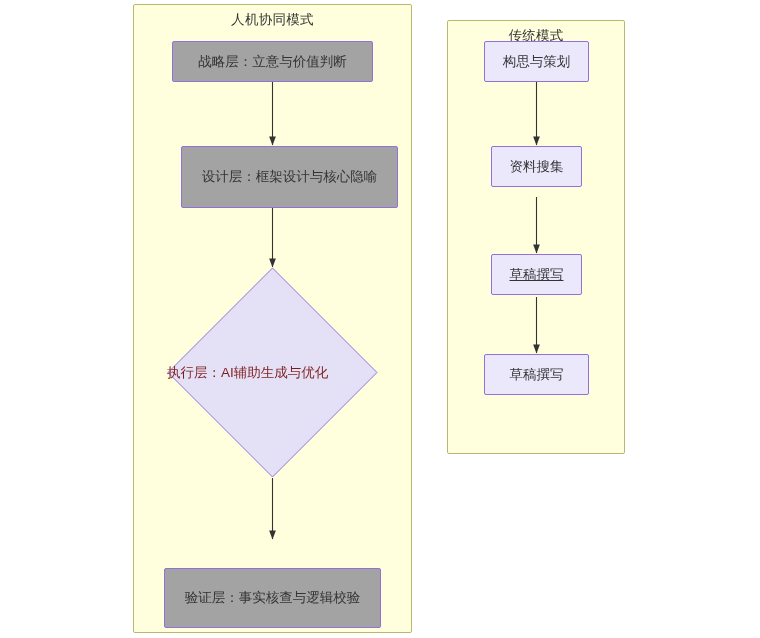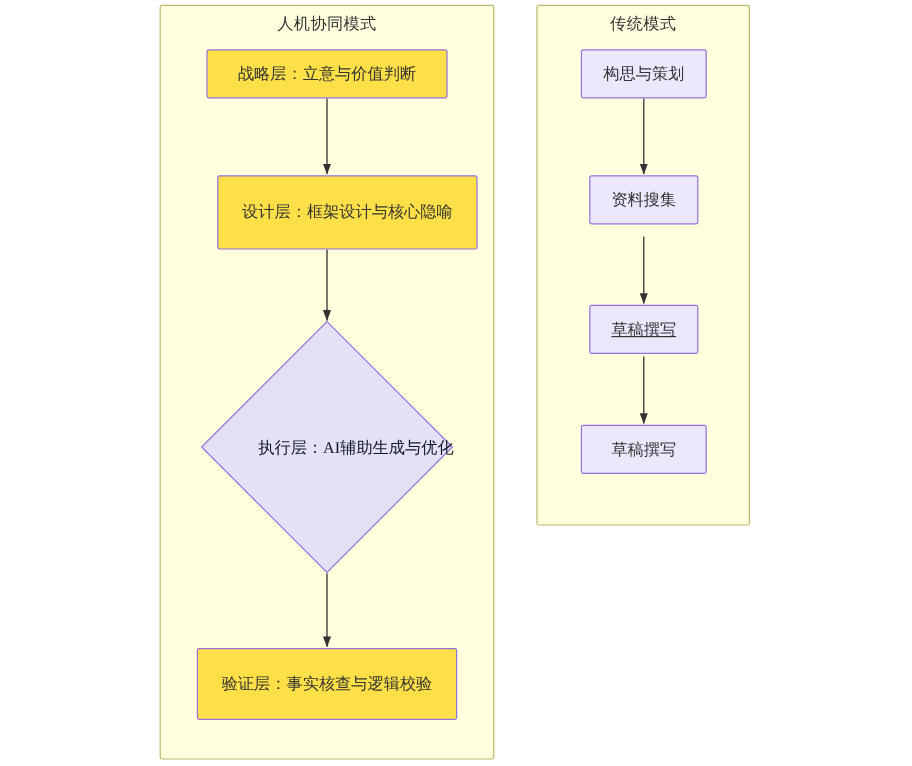--- a/index.html
+++ b/index.html
@@ -43,41 +43,41 @@
   }
 
   #subgraph-human-ai {
     left: 133px;
     top: 4px;
     width: 279px;
     height: 629px;
   }
   #subgraph-traditional {
     left: 447px;
-    top: 4px;
+    top: 20px;
     width: 178px;
     height: 434px;
   }
 
   
   .node {
     position: absolute;
     box-sizing: border-box;
     display: flex;
     align-items: center;
     justify-content: center;
     text-align: center;
     font-size: 13.5px;
     color: #333333;
     border-radius: 2px;
     line-height: 1.45;
     padding: 0 10px;
   }
   .node-blue {
-    background: #fde047;
+    background: #a3a3a3;
     border: 1px solid #9370db;
   }
   .node-lav {
     background: #ece8fc;
     border: 1px solid #9370db;
   }
 
   
   .diamond-wrap {
     position: absolute;
@@ -87,26 +87,25 @@
     left: 0; top: 0;
     width: 100%;
     height: 100%;
   }
   .diamond-label {
     position: absolute;
     left: 0;
     top: 50%;
     width: 100%;
     transform: translateY(-50%);
-    text-align: right;
+    text-align: left;
     font-size: 13.5px;
-    color: #0f172a;
+    color: #7f1d1d;
     line-height: 1.45;
     pointer-events: none;
-    font-family: Liberation Serif, serif;
   }
 
   
   .edges {
     position: absolute;
     left: 0; top: 0;
     width: 760px;
     height: 638px;
     pointer-events: none;
   }
@@ -148,21 +147,21 @@
     <span>设计层：框架设计与核心隐喻</span>
   </div>
 
   <div class="diamond-wrap" style="left:167px; top:267px; width:211px; height:211px;">
     <svg class="diamond-shape" viewBox="0 0 211 211" preserveAspectRatio="none">
       <polygon points="105.5,1 210,105.5 105.5,210 1,105.5" fill="#e4e1f7" stroke="#9370db" stroke-width="1"></polygon>
     </svg>
     <div class="diamond-label">执行层：AI辅助生成与优化</div>
   </div>
 
-  <div class="node node-blue" style="left:164px; top:540px; width:217px; height:60px;">
+  <div class="node node-blue" style="left:164px; top:568px; width:217px; height:60px;">
     <span>验证层：事实核查与逻辑校验</span>
   </div>
 
   <div class="node node-lav" style="left:484px; top:41px; width:105px; height:41px;">
     <span>构思与策划</span>
   </div>
 
   <div class="node node-lav" style="left:491px; top:146px; width:91px; height:41px;">
     <span>资料搜集</span>
   </div>

